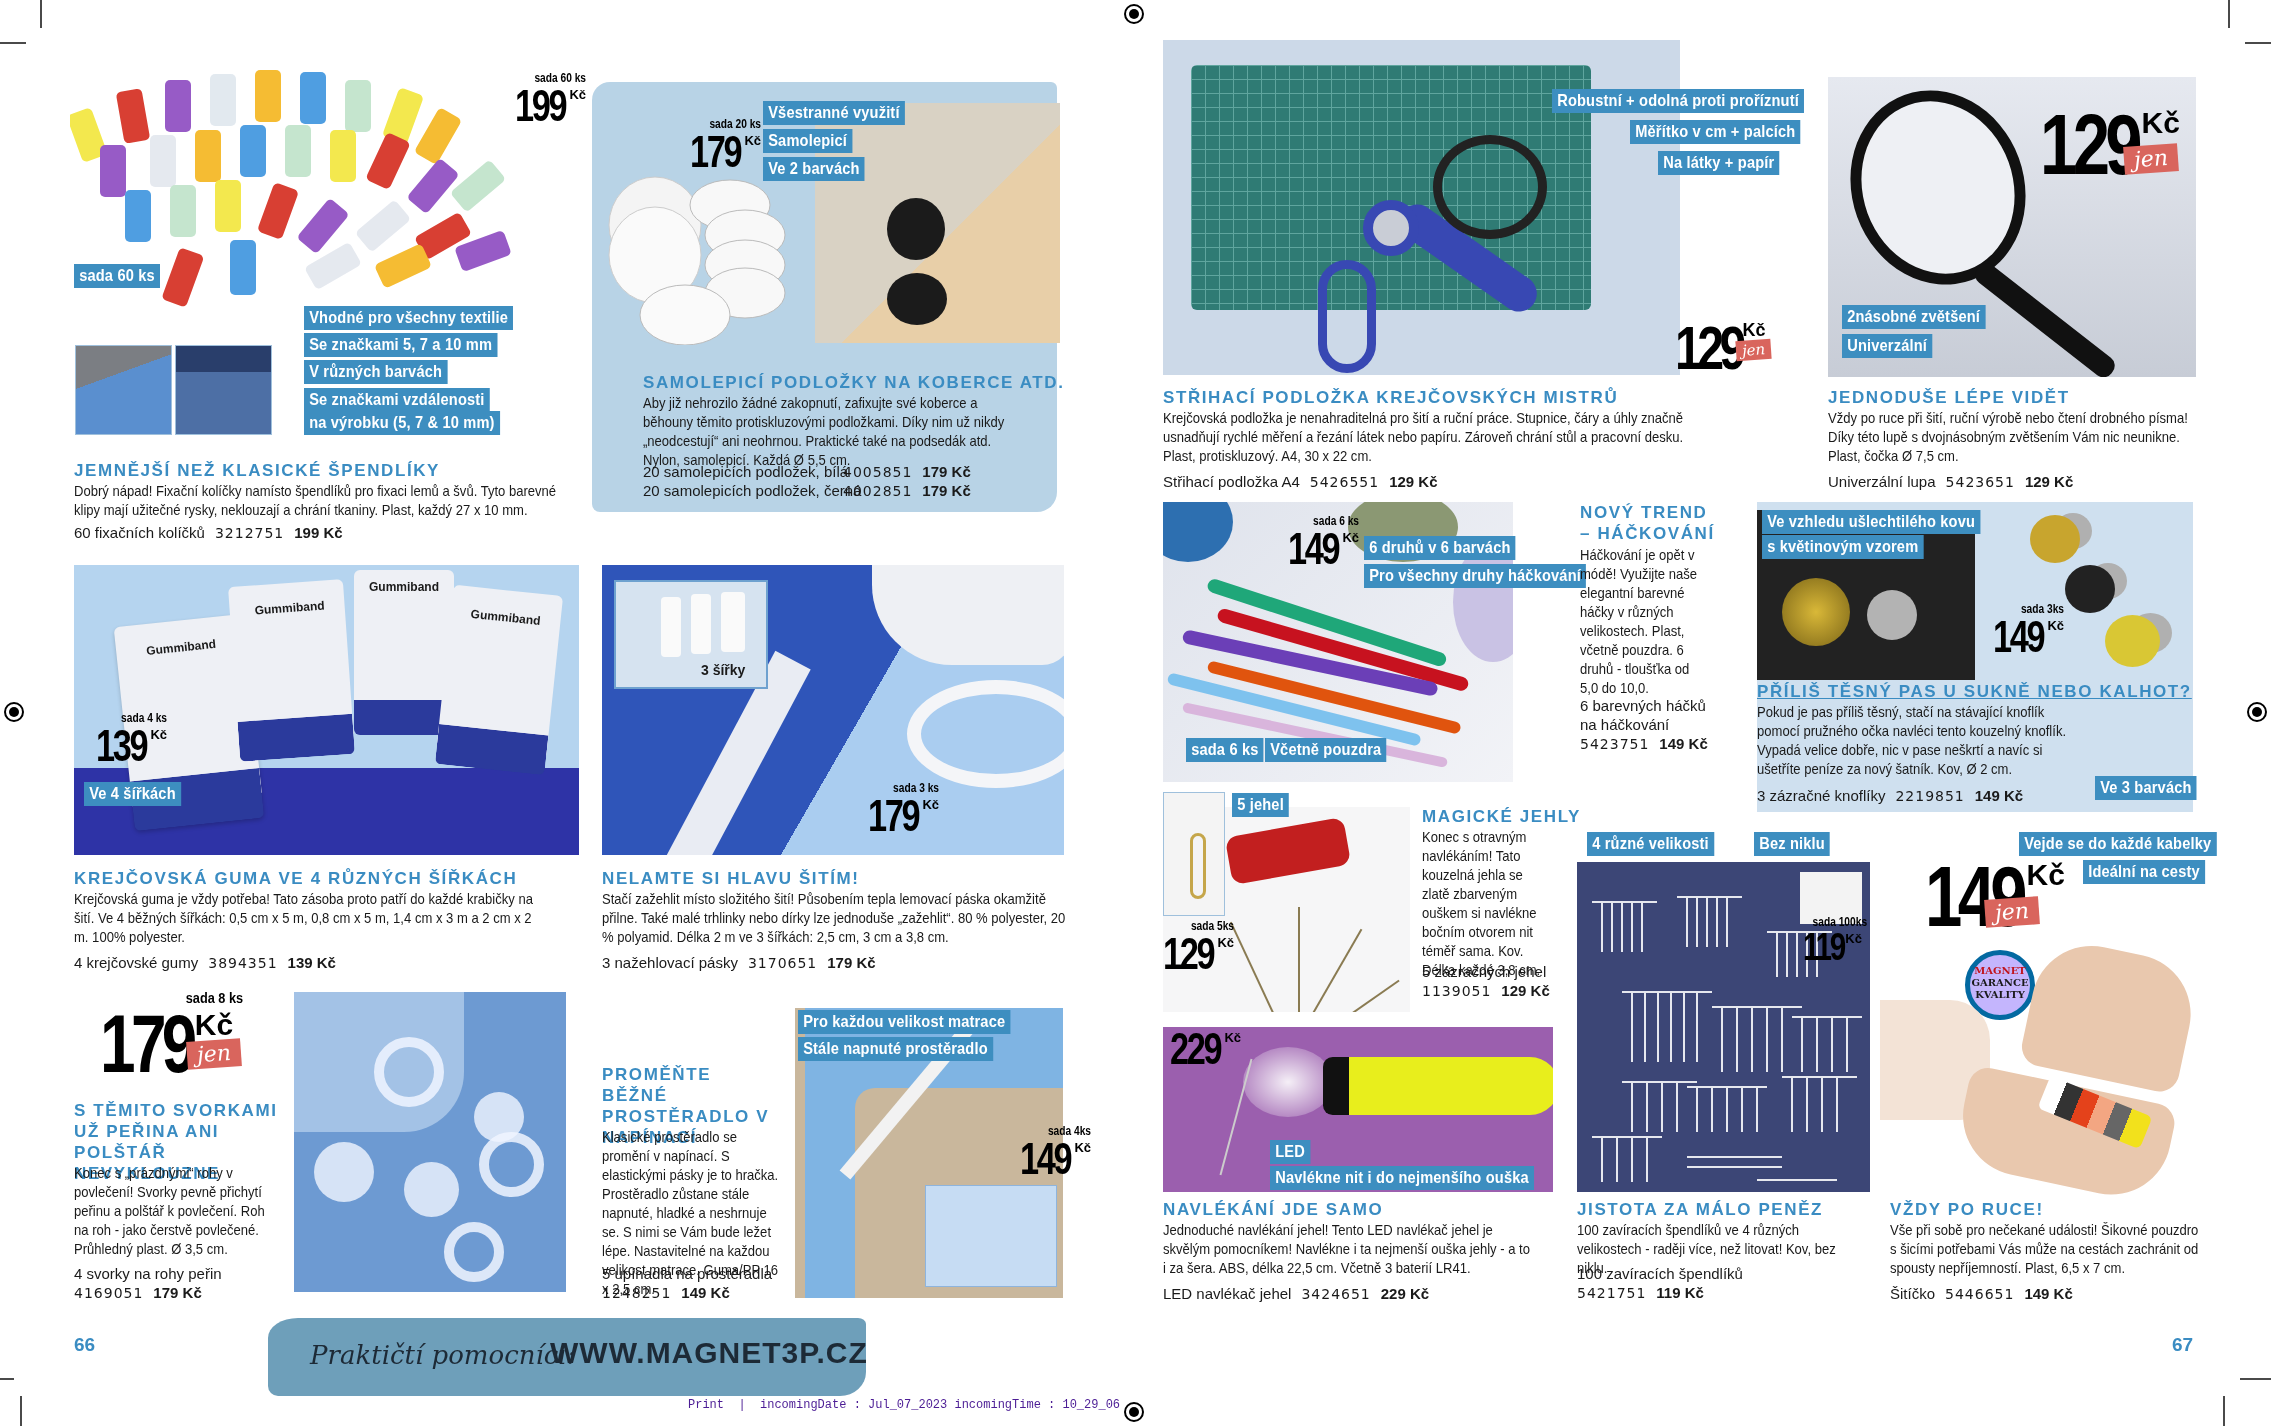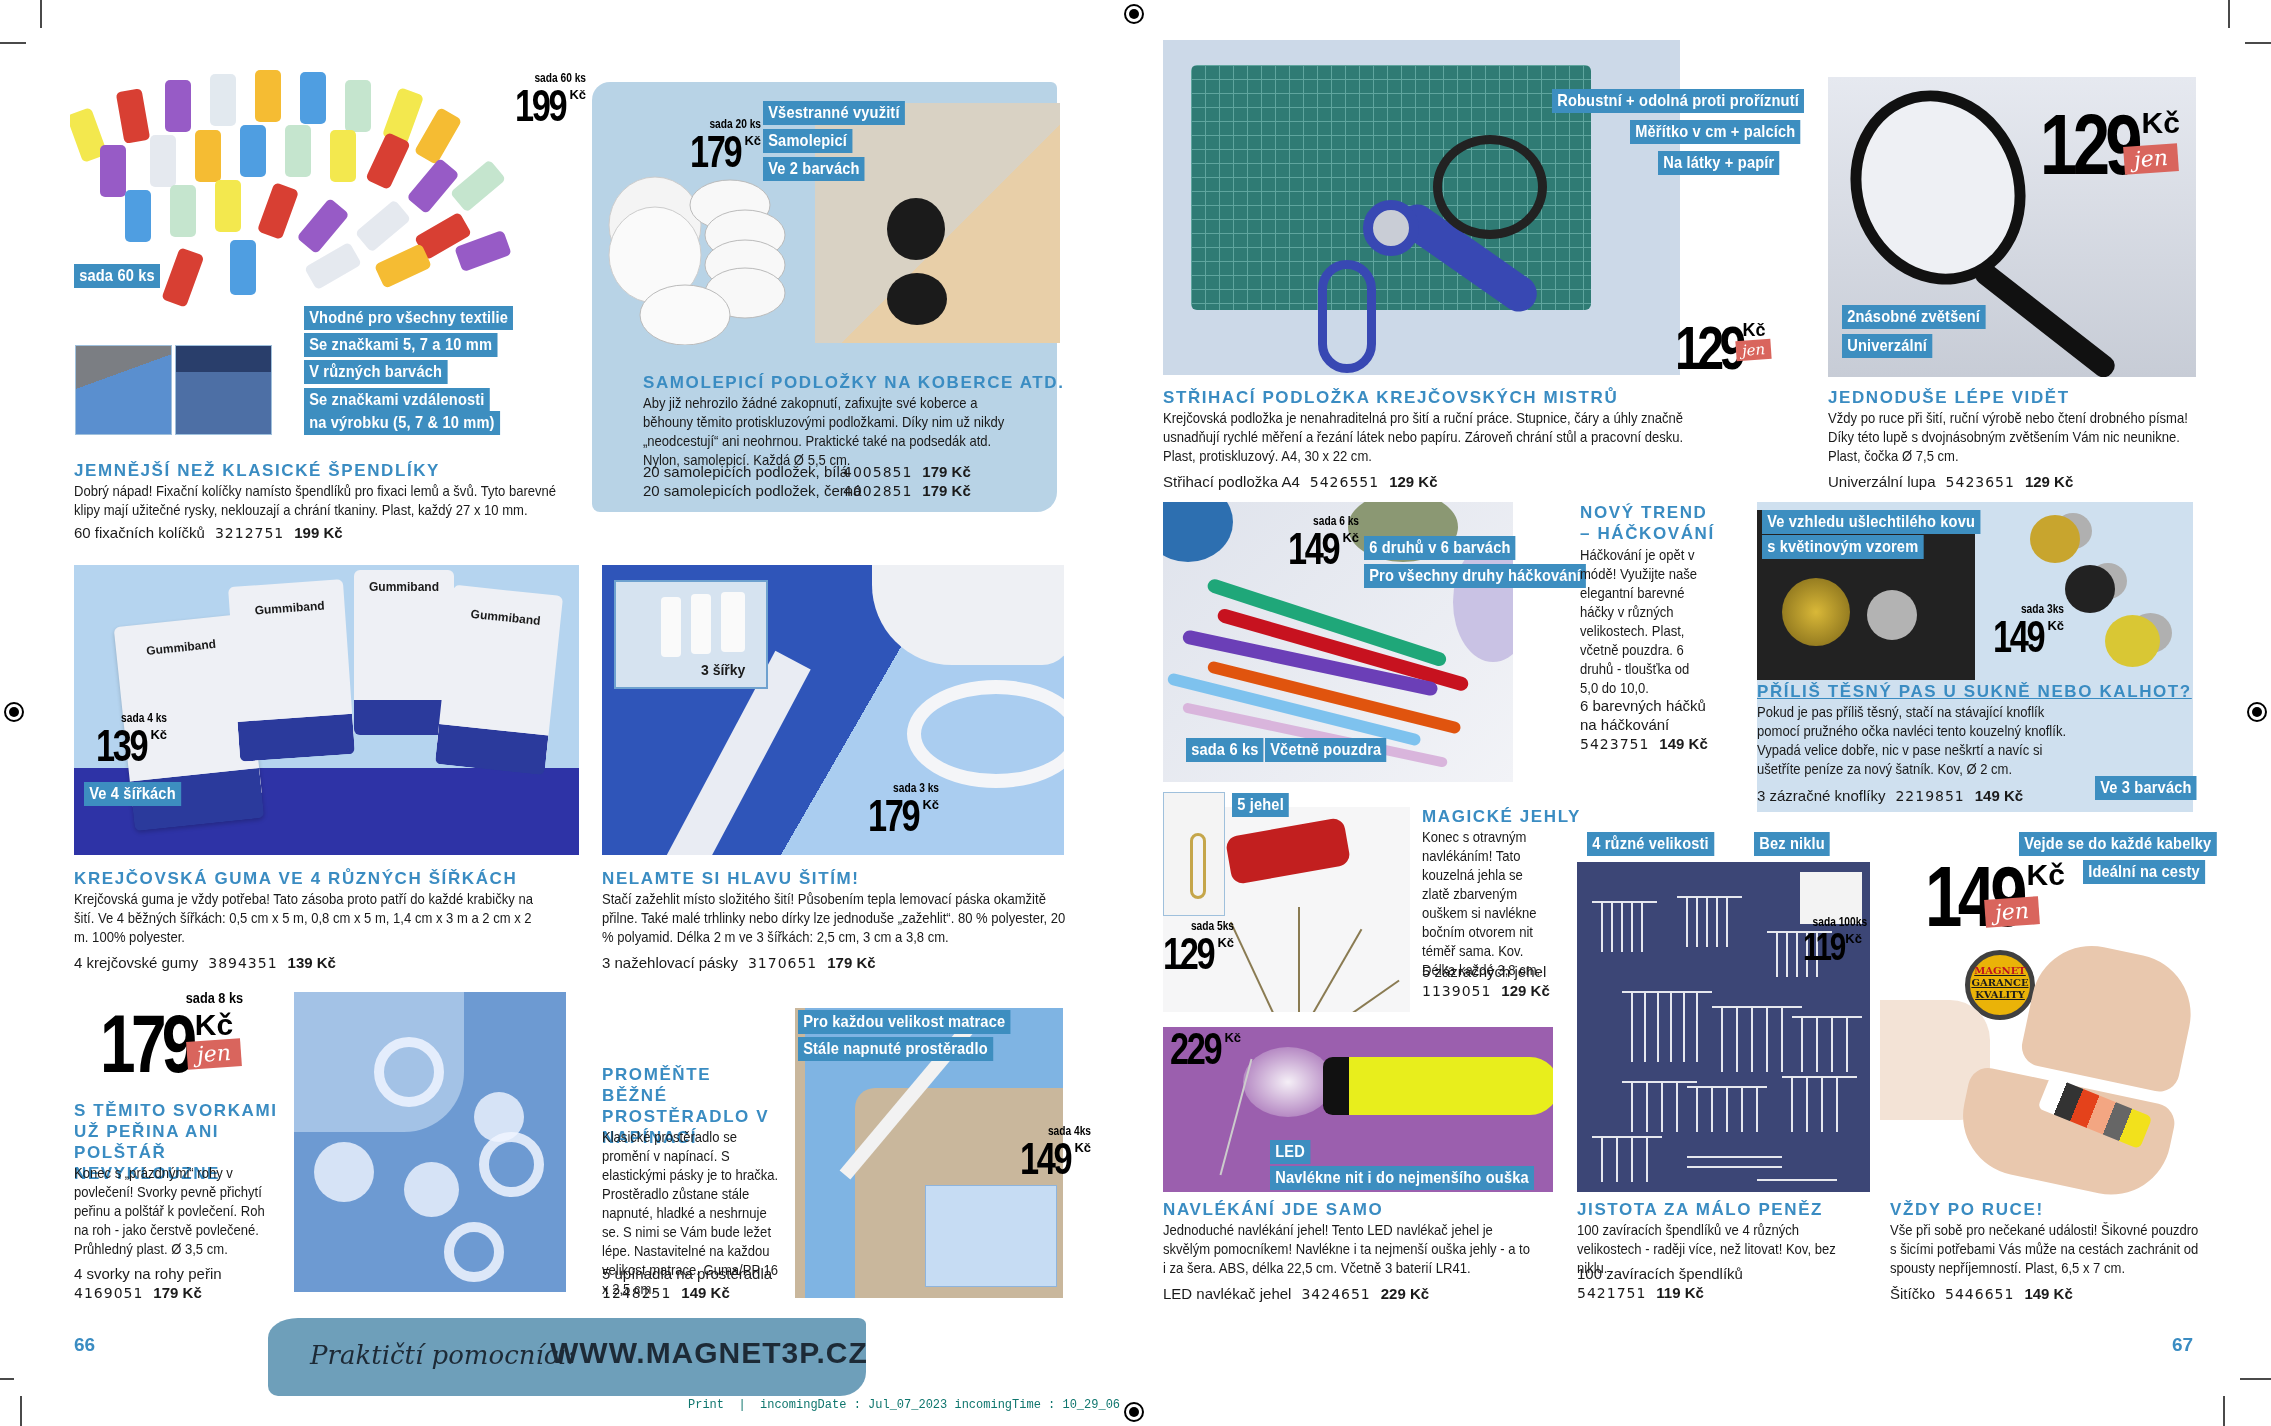--- a/index.html
+++ b/index.html
@@ -347,21 +347,21 @@
   </div>
 </section>
 
 <section>
   <div class="tag" style="left:2019px;top:832px;">Vejde se do každé kabelky</div>
   <div class="tag" style="left:2083px;top:860px;">Ideální na cesty</div>
   <div class="price bigprice" style="left:1893px;top:856px;margin-left:32px;">
     <span class="num" style="font-size:86px;line-height:80px;">149</span><span class="cur">Kč</span>
   </div>
   <div class="jen" style="left:1985px;top:898px;">jen</div>
-  <div class="abs" style="left:1965px;top:950px;width:70px;height:70px;border-radius:50%;background:#eab308;border:5px solid #404040;box-sizing:border-box;text-align:center;font-family:'DejaVu Serif',serif;font-weight:bold;font-size:10px;line-height:12px;padding-top:10px;text-decoration:underline;">
+  <div class="abs" style="left:1965px;top:950px;width:70px;height:70px;border-radius:50%;background:#c4b5fd;border:5px solid #0369a1;box-sizing:border-box;text-align:center;font-family:'DejaVu Serif',serif;font-weight:bold;font-size:10px;line-height:12px;padding-top:10px;">
     <div style="color:#c0151e;">MAGNET</div>
     <div>GARANCE</div>
     <div>KVALITY</div>
   </div>
   <div class="img" style="left:1880px;top:920px;width:340px;height:275px;">
     <div class="abs" style="left:0;top:80px;width:110px;height:120px;background:#f3e3d6;border-radius:0 40px 30px 0;"></div>
     <div class="abs" style="left:150px;top:30px;width:160px;height:130px;background:#e9c8ae;border-radius:60px 60px 20px 20px;transform:rotate(12deg);"></div>
     <div class="abs" style="left:80px;top:165px;width:210px;height:100px;background:#e9c8ae;border-radius:20px 20px 60px 60px;transform:rotate(12deg);"></div>
     <div class="abs" style="left:160px;top:175px;width:110px;height:35px;background:linear-gradient(90deg,#fff 0 16%,#333 16% 32%,#e4421b 32% 48%,#f3a682 48% 64%,#666 64% 80%,#f2e11c 80%);transform:rotate(22deg);border-radius:6px;"></div>
   </div>
@@ -413,13 +413,13 @@
   </div>
   <div class="img" style="left:925px;top:1185px;width:130px;height:100px;background:#c6dcf3;border:1px solid #8eb4dc;"></div>
 </section>
 
 <div class="abs" style="left:74px;top:1334px;font-size:19px;font-weight:bold;color:#3a8cc2;">66</div>
 <div class="abs" style="left:2172px;top:1334px;font-size:19px;font-weight:bold;color:#3a8cc2;">67</div>
 <div class="abs" style="left:268px;top:1318px;width:598px;height:78px;background:#6e9fba;border-radius:30px 8px 26px 10px/20px 6px 24px 10px;">
   <span style="position:absolute;left:42px;top:22px;font-family:'DejaVu Serif',serif;font-style:italic;font-size:26px;color:#1d2a36;">Praktičtí pomocníci:</span>
   <span style="position:absolute;left:282px;top:18px;font-weight:bold;font-size:30px;letter-spacing:1px;color:#1d2a36;">WWW.MAGNET3P.CZ</span>
 </div>
-<div class="abs" style="left:688px;top:1398px;font-family:'Liberation Mono',monospace;font-size:12px;color:#0f766e;white-space:pre;">Print  |  incomingDate : Jul_07_2023 incomingTime : 10_29_06</div>
+<div class="abs" style="left:688px;top:1398px;font-family:'Liberation Mono',monospace;font-size:12px;color:#4c1d95;white-space:pre;">Print  |  incomingDate : Jul_07_2023 incomingTime : 10_29_06</div>
 
 </body></html>

